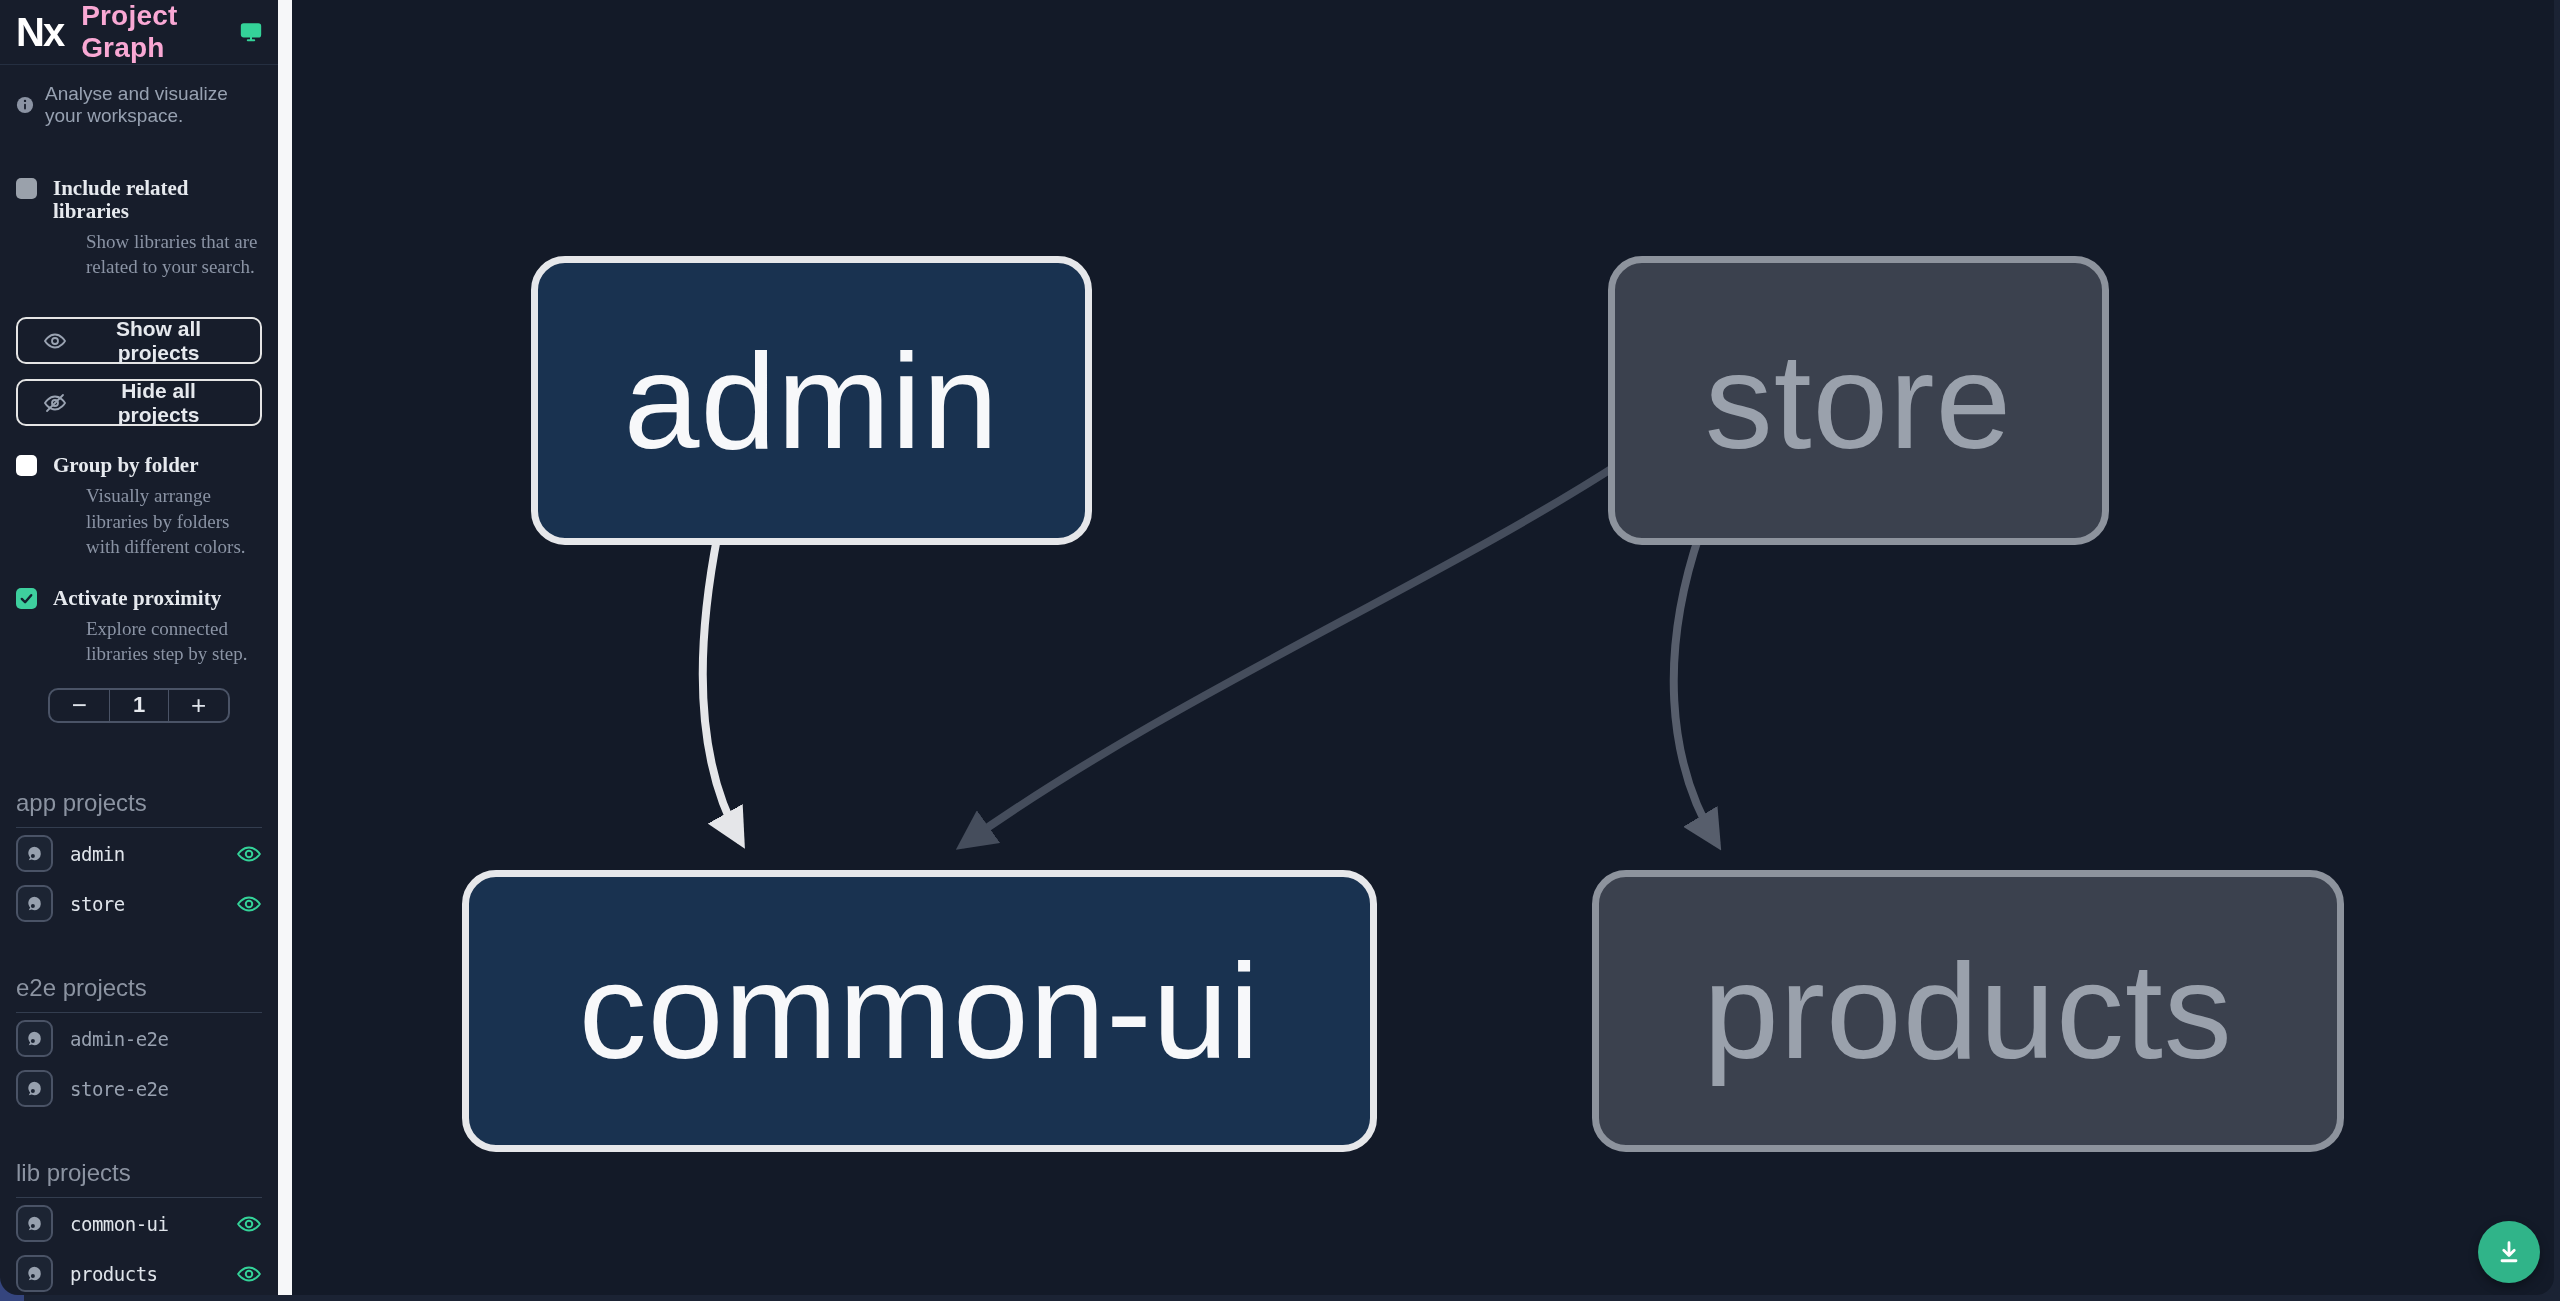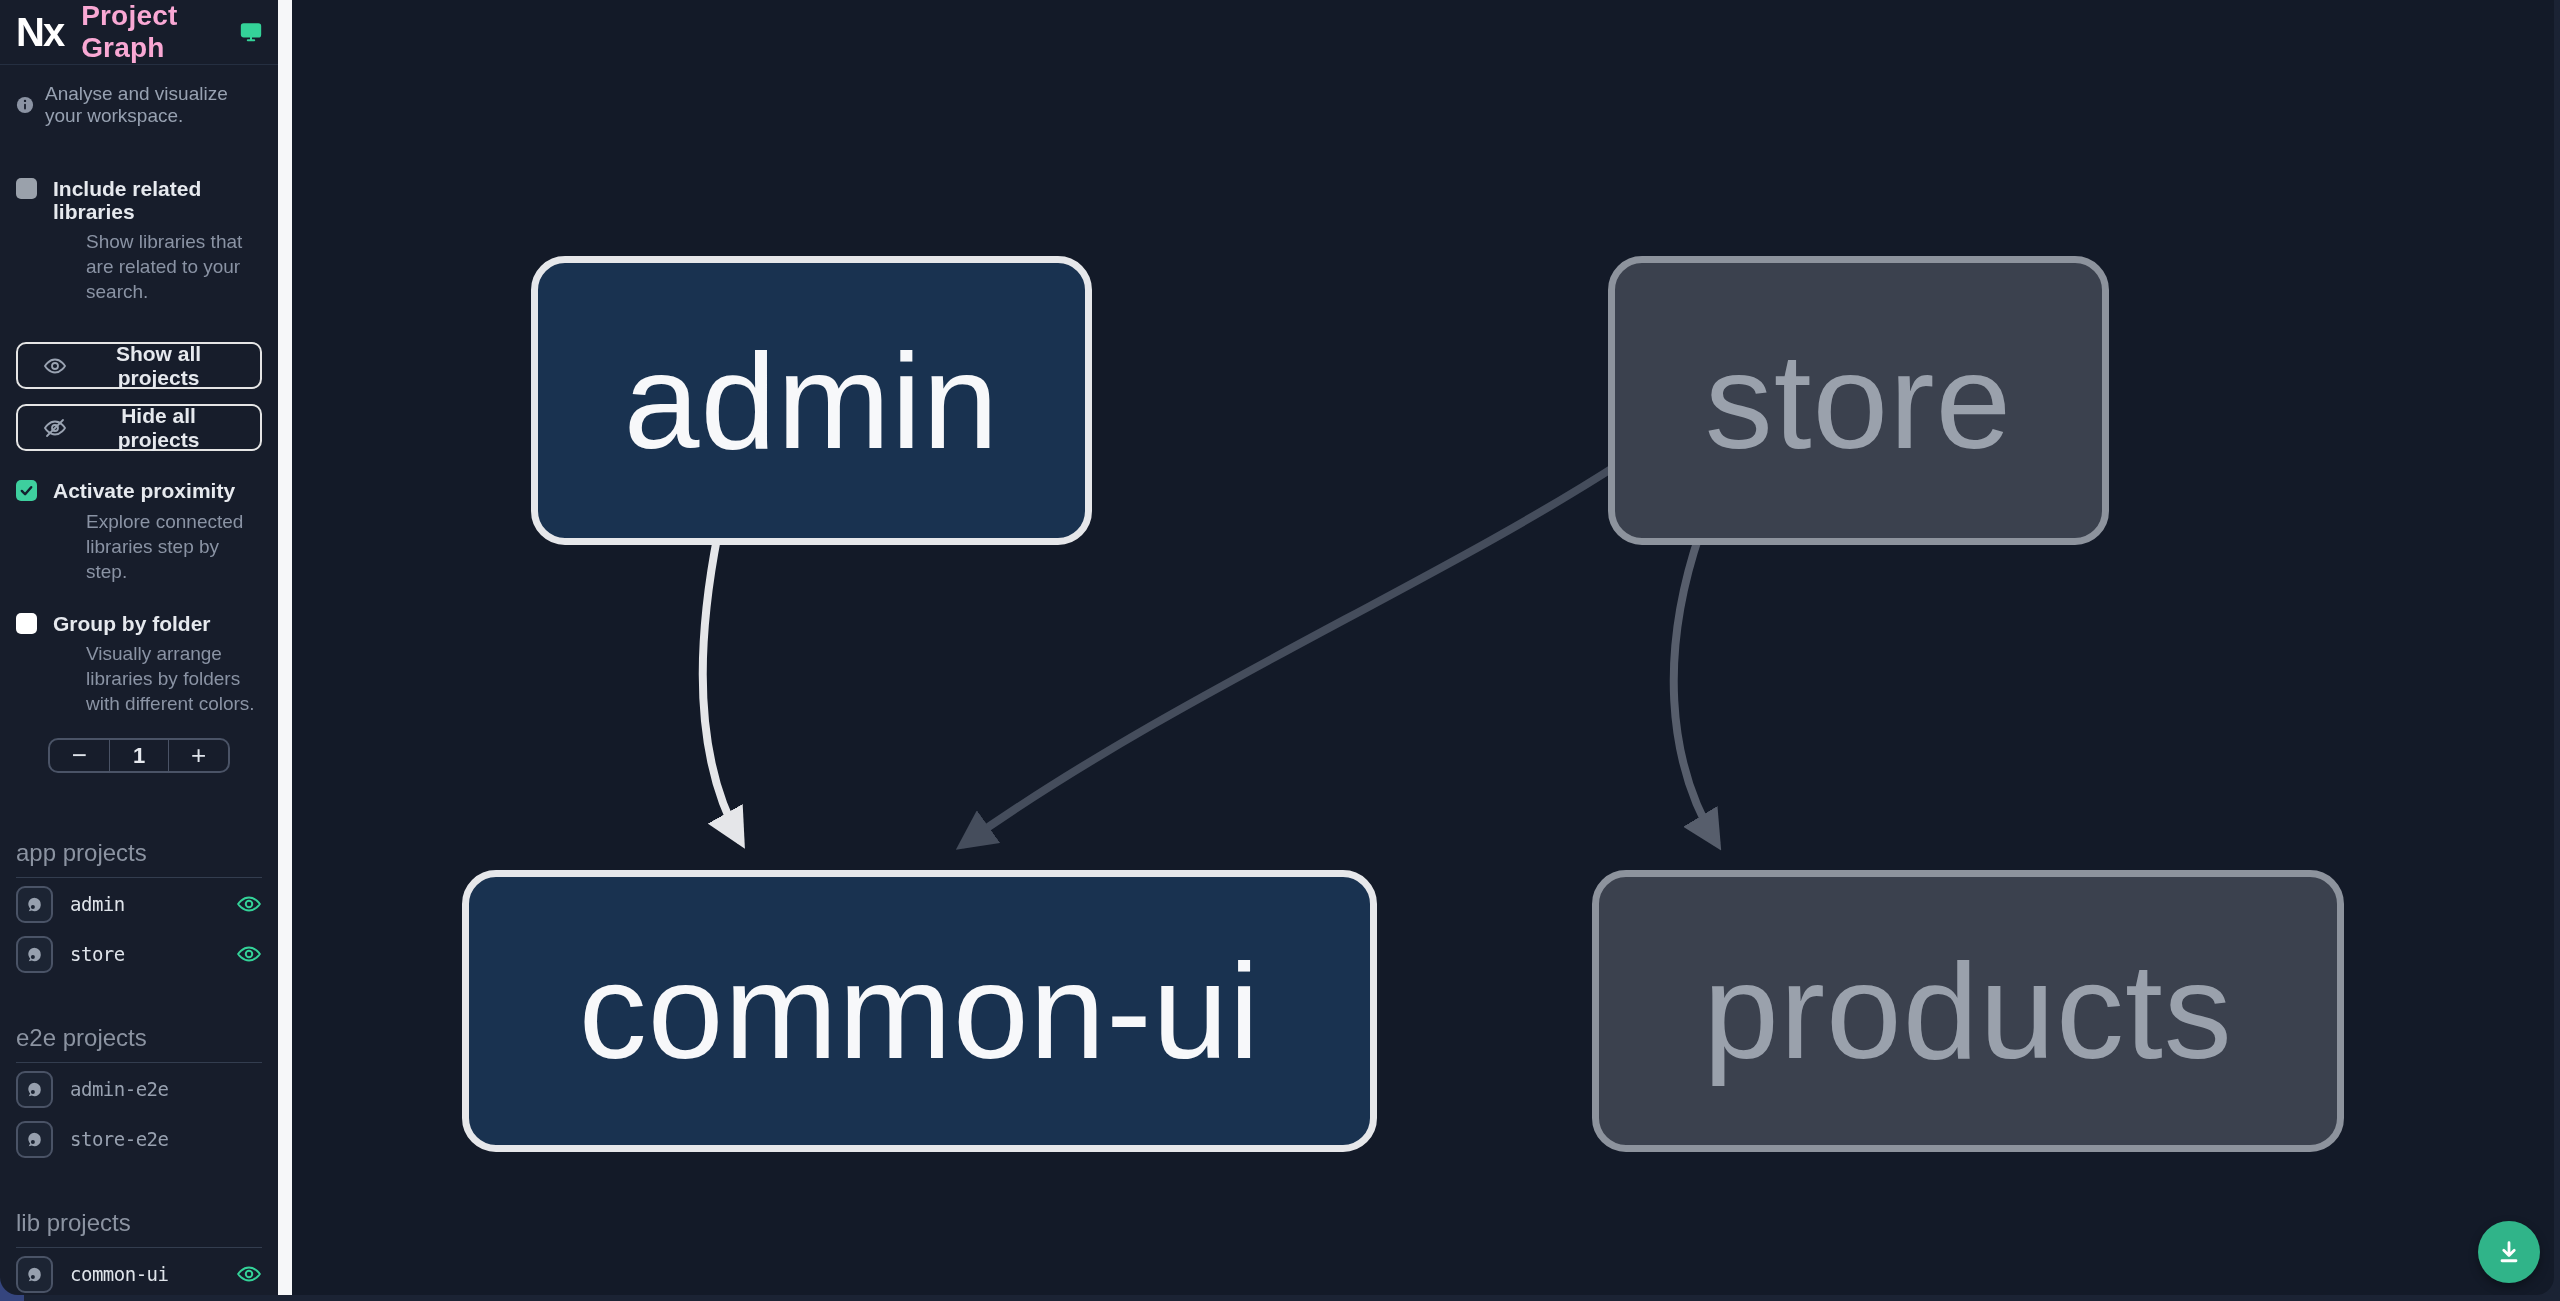--- a/index.html
+++ b/index.html
@@ -26,21 +26,21 @@
 
   .tagline{display:flex;align-items:center;gap:11px;padding:18px 16px 0 16px;}
   .tagline-text{font-size:19px;color:#97a1b1;}
 
   .search{margin:22px 16px 0;height:38px;display:flex;border-radius:8px;overflow:hidden;background:#1a2130;}
   .search-icon-cell{width:42px;background:#2a3344;display:flex;align-items:center;justify-content:center;}
   .search input{flex:1;min-width:0;border:0;outline:none;background:transparent;color:#cdd3dc;
     font-size:19px;padding:0 12px;font-family:"Liberation Sans",sans-serif;}
   .search input::placeholder{color:#646f82;}
 
-  .opt{margin:28px 16px 0;display:grid;grid-template-columns:22px 1fr;column-gap:15px;}
+  .opt{margin:28px 16px 0;display:grid;grid-template-columns:22px 1fr;column-gap:15px;font-family:Liberation Serif, serif;}
   .cb{width:21px;height:21px;border-radius:5px;margin-top:1px;display:flex;align-items:center;justify-content:center;cursor:pointer;}
   .cb.gray{background:#9aa1ab;}
   .cb.white{background:#ffffff;}
   .cb.checked{background:#3ecf9e;}
   .opt-label{font-size:21px;font-weight:700;color:#e6e9ee;line-height:1.1;}
   .opt-desc{grid-column:2;font-size:19px;color:#8a93a4;line-height:1.32;margin-top:6px;margin-left:33px;}
 
   .btn{margin:15px 16px 0;height:47px;border:2px solid #e5e5e5;border-radius:10px;background:transparent;
     color:#e6e9ee;font-size:21px;font-weight:700;display:flex;align-items:center;gap:15px;padding:0 25px;cursor:pointer;
     font-family:"Liberation Sans",sans-serif;}
@@ -140,33 +140,33 @@
         <svg width="24" height="24" viewBox="0 0 24 24" fill="none" stroke="#9aa3b2" stroke-width="1.8" stroke-linecap="round">
           <path d="M2 12s3.8-6.5 10-6.5S22 12 22 12s-3.8 6.5-10 6.5S2 12 2 12z"></path>
           <circle cx="12" cy="12" r="3"></circle>
           <path d="M4 20 20 4"></path>
         </svg>
       </span>
       <span>Hide all projects</span>
     </button>
 
     <div class="opt">
+      <span class="cb white"></span>
+      <span class="opt-label">Group by folder</span>
+      <span class="opt-desc">Visually arrange libraries by folders with different colors.</span>
+    </div>
+
+    <div class="opt">
       <span class="cb checked">
         <svg width="15" height="15" viewBox="0 0 16 16" fill="none" stroke="#13202e" stroke-width="2.6" stroke-linecap="round" stroke-linejoin="round">
           <path d="M3 8.5 6.5 12 13 4.5"></path>
         </svg>
       </span>
       <span class="opt-label">Activate proximity</span>
       <span class="opt-desc">Explore connected libraries step by step.</span>
-    </div>
-
-    <div class="opt">
-      <span class="cb white"></span>
-      <span class="opt-label">Group by folder</span>
-      <span class="opt-desc">Visually arrange libraries by folders with different colors.</span>
     </div>
 
     <div class="stepper">
       <div class="step-btn">−</div>
       <div class="step-value">1</div>
       <div class="step-btn">+</div>
     </div>
 
     <div class="sec first">
       <div class="sec-title">app projects</div>

